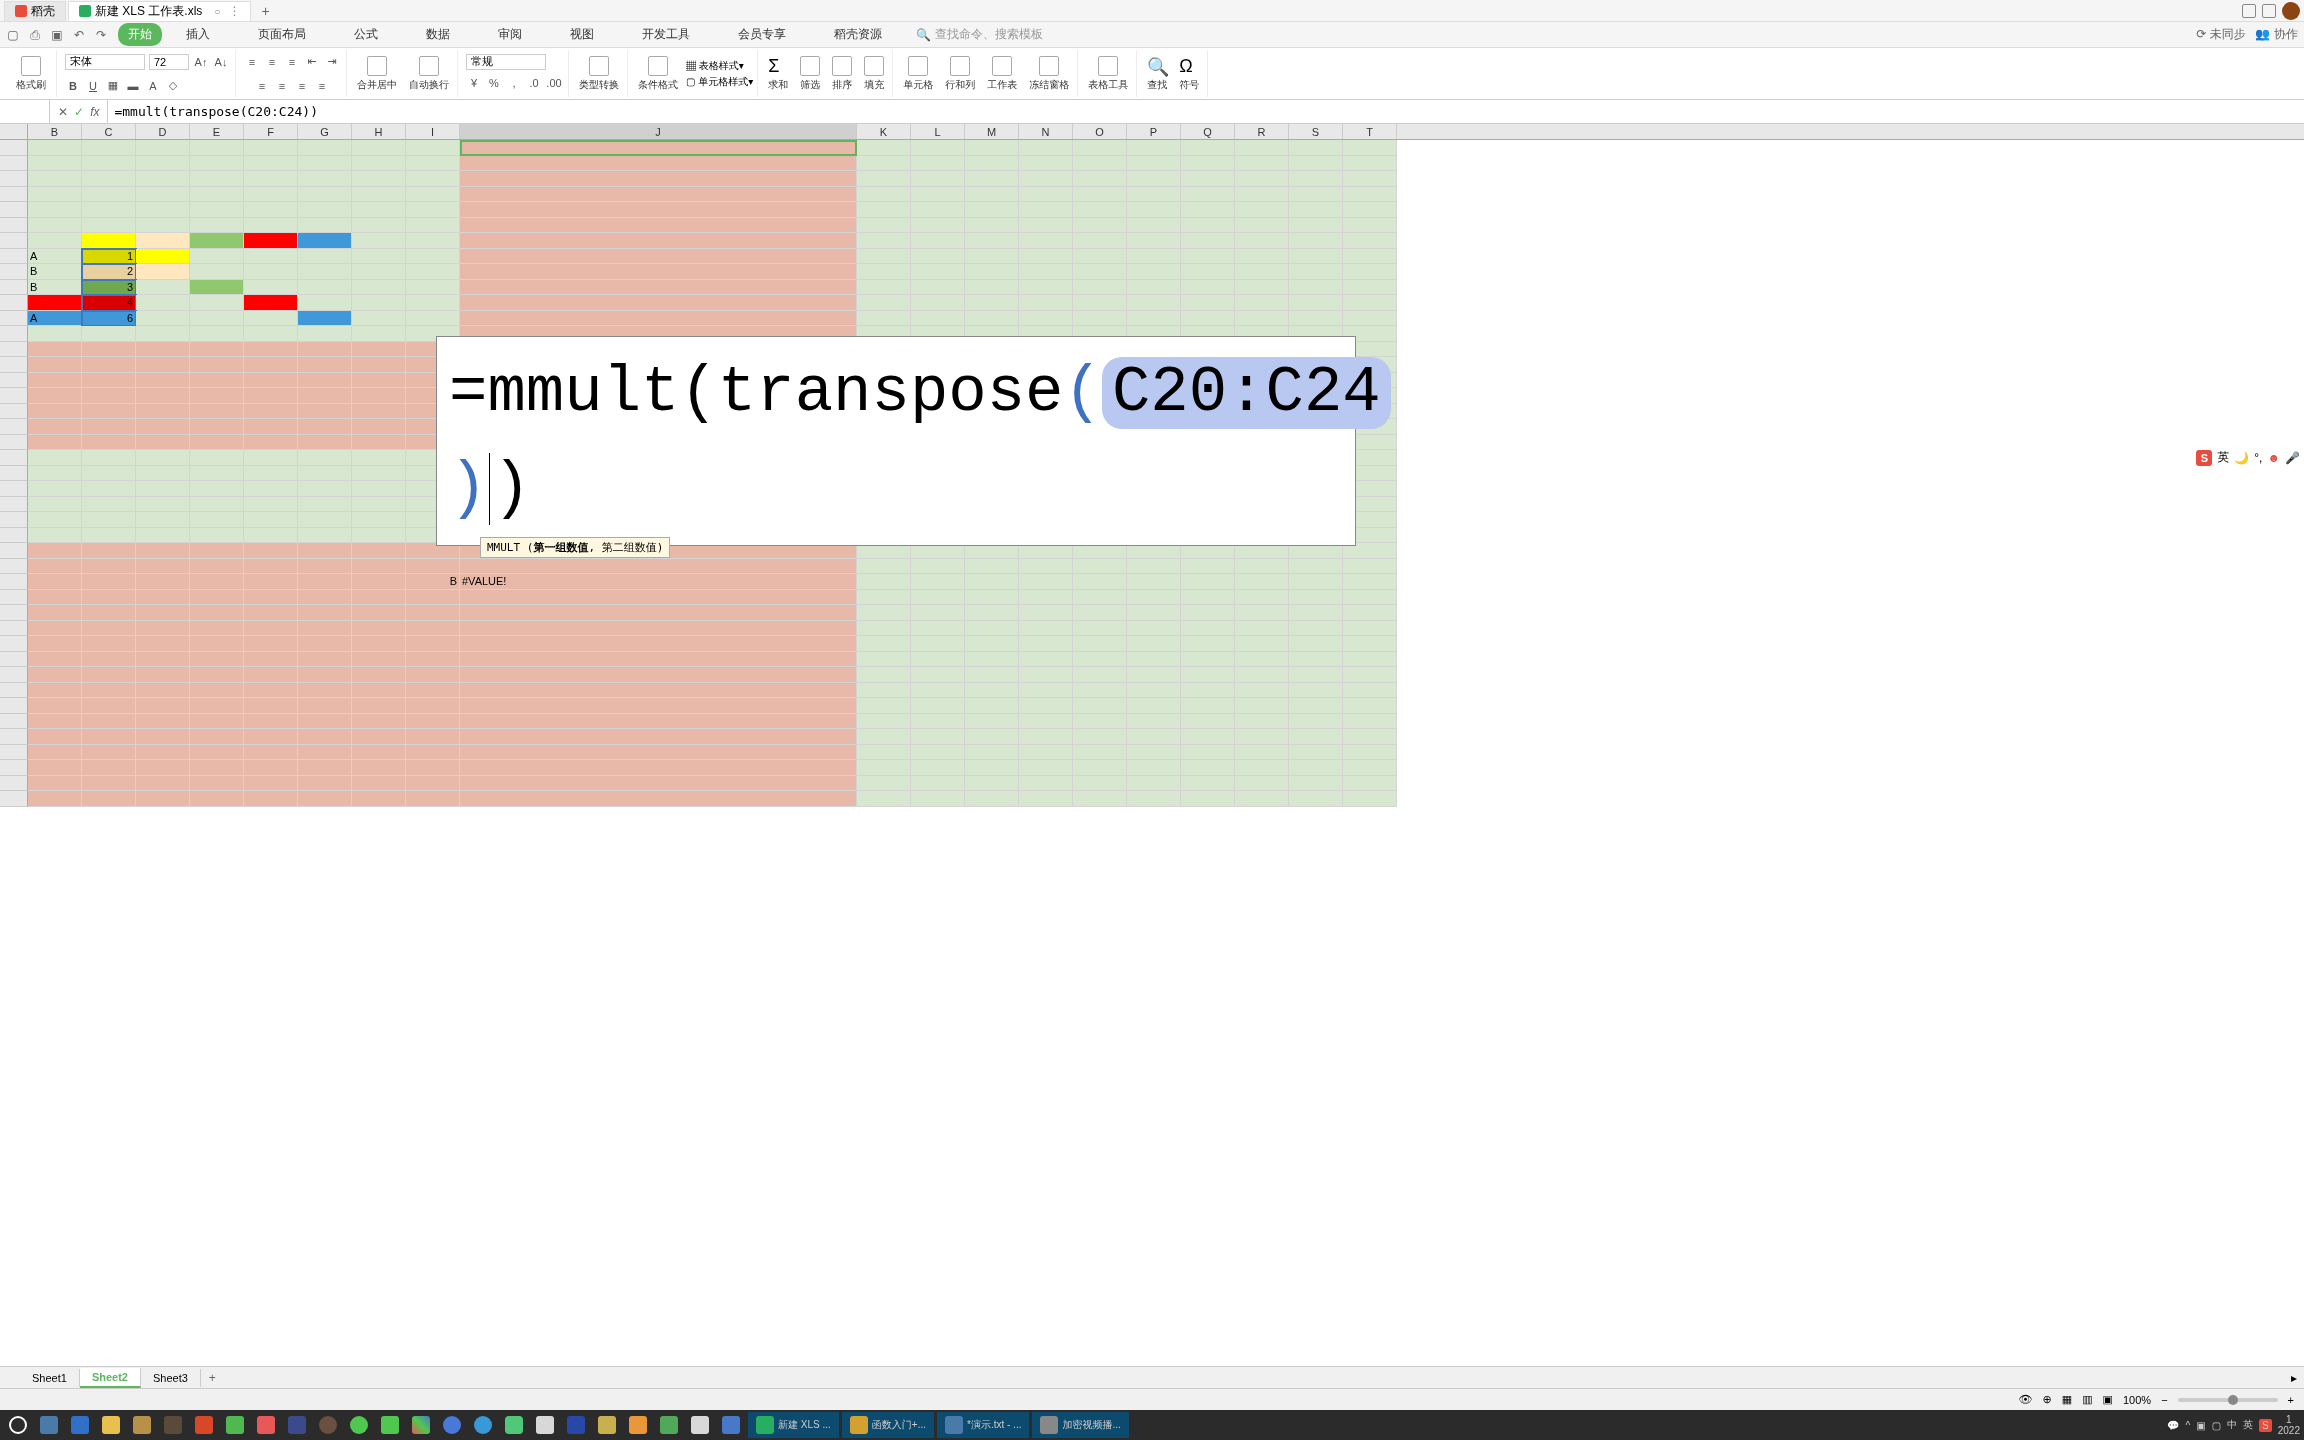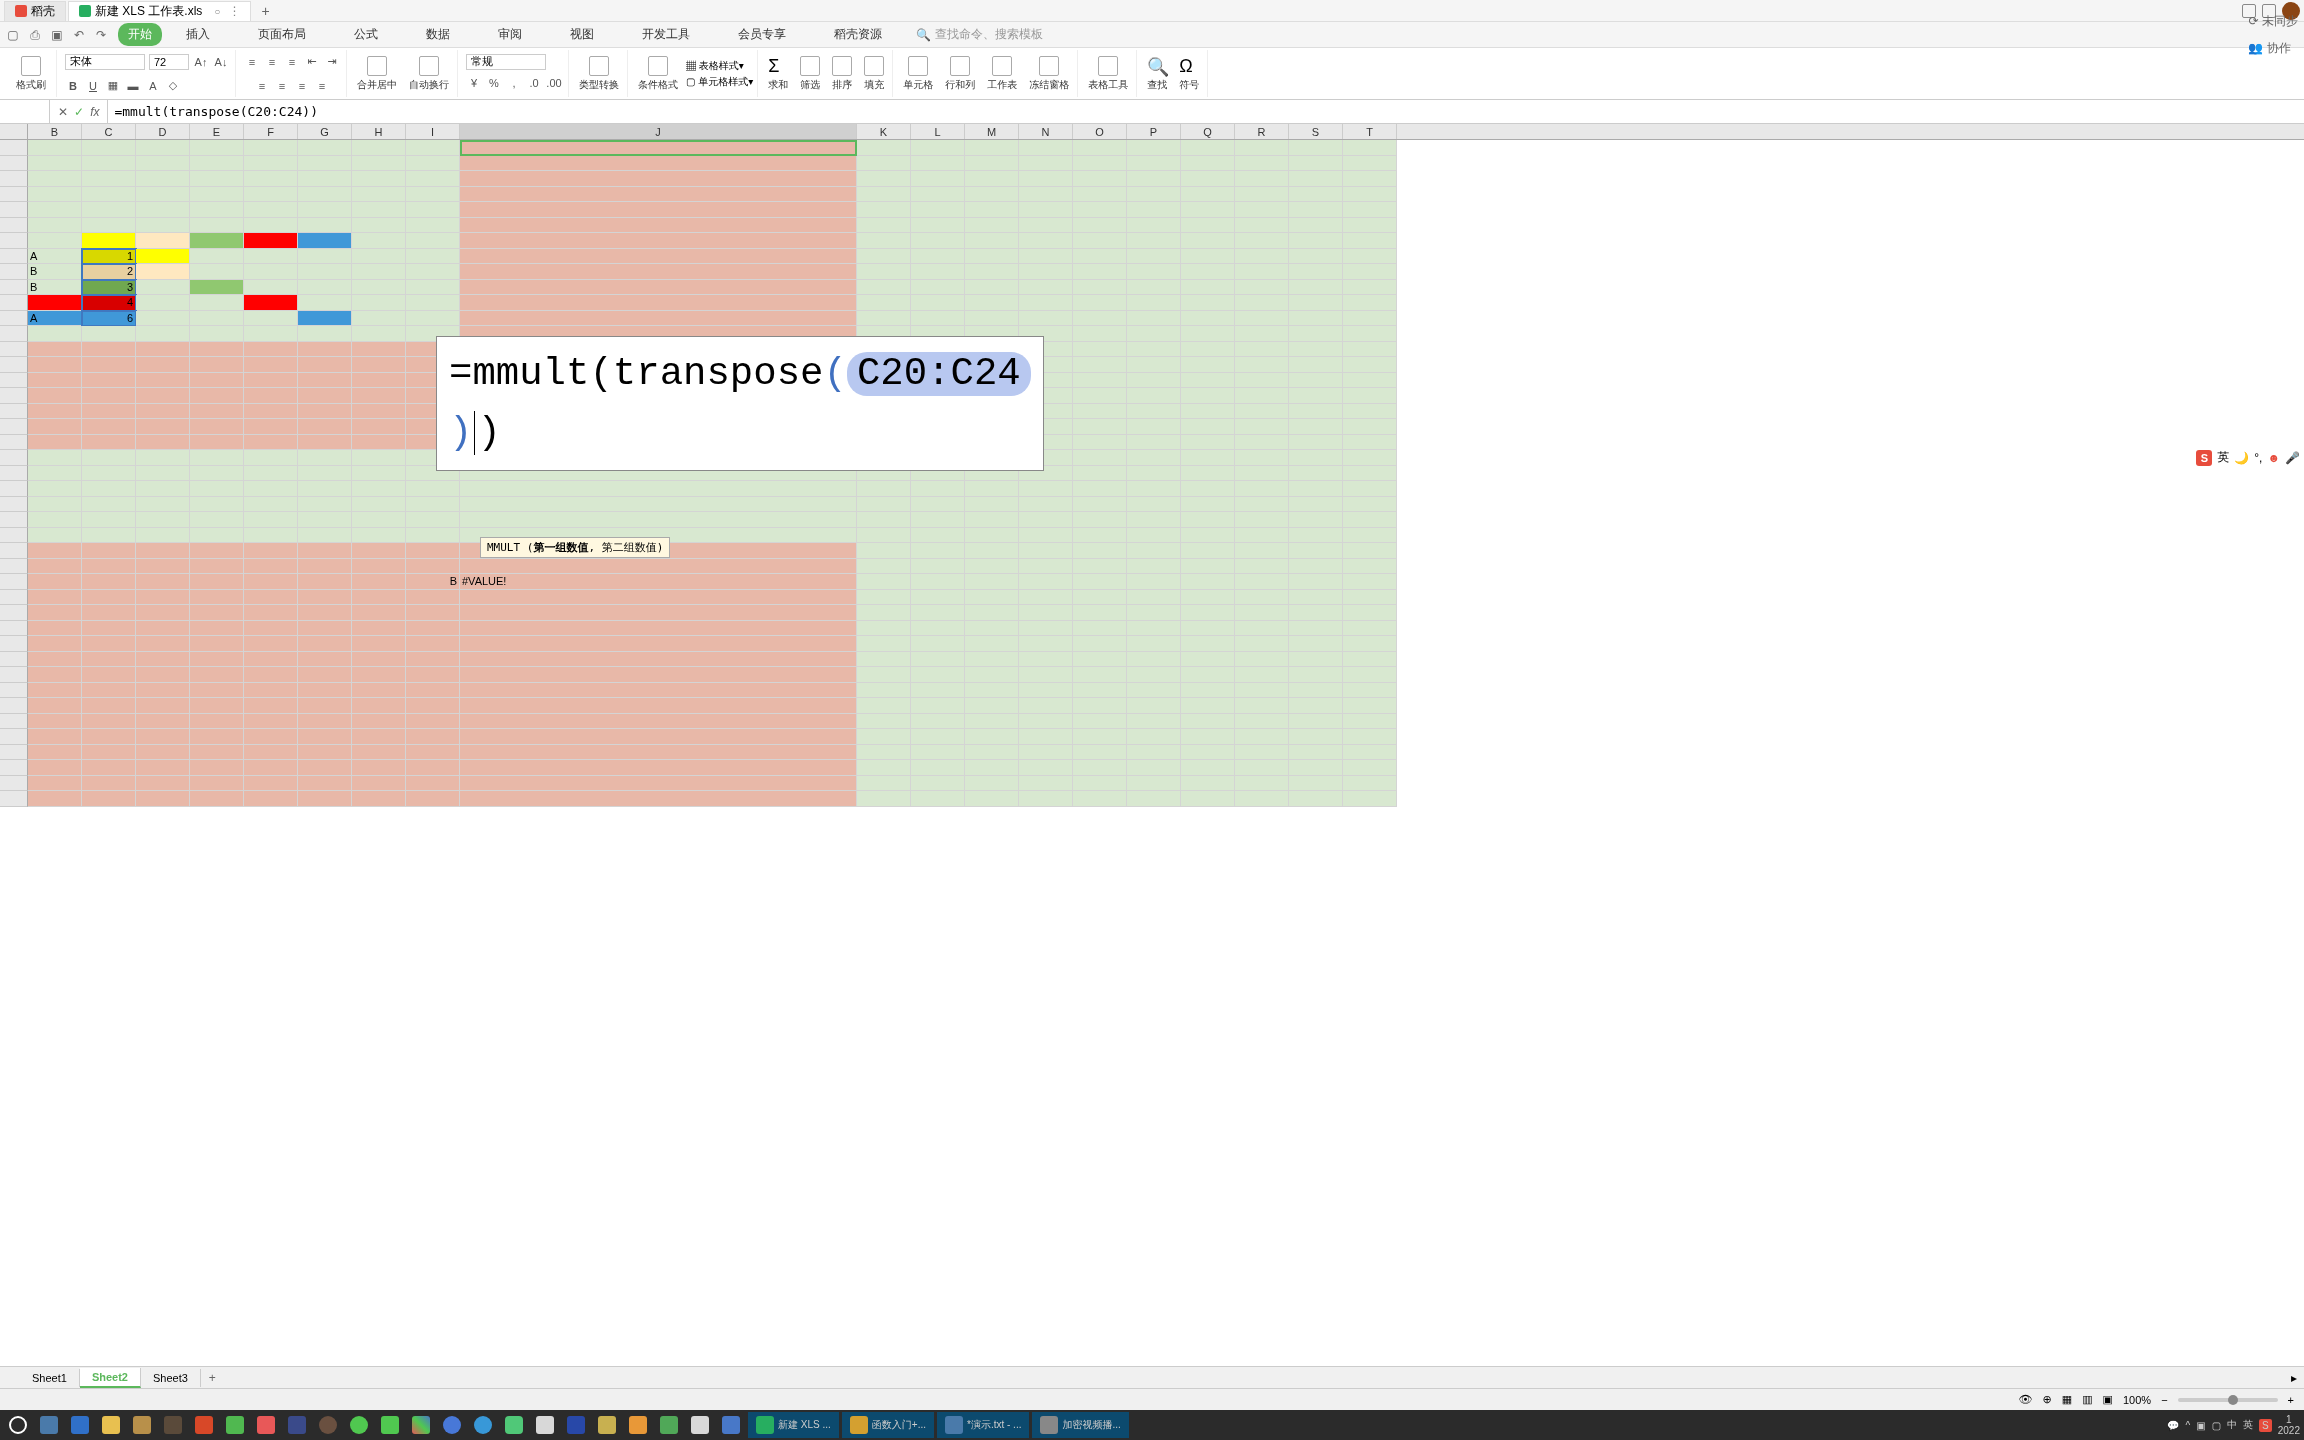--- a/index.html
+++ b/index.html
@@ -18,21 +18,21 @@
     .title-icon { width: 14px; height: 14px; border: 1px solid #888; border-radius: 2px; }
     .avatar { width: 18px; height: 18px; background: #8b4513; border-radius: 50%; }
     
     
     .ribbon-tabs { height: 26px; background: #f5f5f5; display: flex; align-items: center; padding: 0 6px; border-bottom: 1px solid #ddd; }
     .ribbon-left-icons { display: flex; gap: 8px; margin-right: 10px; }
     .ribbon-icon-sm { width: 14px; height: 14px; color: #666; display: flex; align-items: center; justify-content: center; }
     .ribbon-tab { padding: 4px 24px; cursor: pointer; color: #333; }
     .ribbon-tab.active { background: #5cb85c; color: #fff; border-radius: 10px; padding: 3px 10px; }
     .search-box { margin-left: 10px; display: flex; align-items: center; color: #999; gap: 4px; }
-    .ribbon-right { margin-left: auto; display: flex; gap: 10px; align-items: flex-start; color: #666; flex-direction: column; }
+    .ribbon-right { margin-left: auto; display: flex; gap: 10px; align-items: flex-end; color: #666; }
     
     
     .ribbon-toolbar { height: 52px; background: #fff; display: flex; align-items: center; padding: 2px 6px; border-bottom: 1px solid #ccc; gap: 2px; }
     .tool-group { display: flex; flex-direction: column; align-items: center; padding: 0 6px; border-right: 1px solid #eee; height: 100%; justify-content: center; }
     .tool-group-h { display: flex; flex-direction: row; align-items: center; padding: 0 4px; border-right: 1px solid #eee; height: 100%; gap: 4px; }
     .tool-btn-lg { display: flex; flex-direction: column; align-items: center; gap: 2px; padding: 2px 4px; cursor: pointer; }
     .tool-btn-lg .icon { width: 20px; height: 20px; border: 1px solid #aaa; border-radius: 2px; }
     .tool-btn-lg .label { font-size: 10px; color: #333; }
     .font-row { display: flex; align-items: center; gap: 4px; height: 22px; }
     .font-select { border: 1px solid #ccc; padding: 1px 4px; width: 80px; font-size: 11px; }
@@ -71,21 +71,21 @@
     .bg-yellow-dk { background: #d8d800; }
     .bg-cream-dk { background: #e8d0a0; }
     .bg-green-dk { background: #70a850; }
     .bg-red-dk { background: #d80000; }
     
     
     .sel-border { border: 2px solid #5cb85c !important; }
     .range-border { outline: 2px solid #4078c0; outline-offset: -1px; }
     
     
-    .formula-overlay { position: absolute; left: 436px; top: 212px; background: #fff; border: 1px solid #888; padding: 8px 12px; font-family: "Consolas", "Courier New", monospace; font-size: 39px; line-height: 1.5; z-index: 100; max-width: 920px; }
+    .formula-overlay { position: absolute; left: 436px; top: 212px; background: #fff; border: 1px solid #888; padding: 8px 12px; font-family: "Consolas", "Courier New", monospace; font-size: 64px; line-height: 1.5; z-index: 100; max-width: 920px; }
     .formula-overlay .eq { color: #000; }
     .formula-overlay .fn { color: #000; font-weight: normal; }
     .formula-overlay .paren1 { color: #000; }
     .formula-overlay .paren2 { color: #4070c0; }
     .formula-overlay .ref { background: #b8c8f0; border-radius: 20px; padding: 0 10px; }
     .formula-hint { position: absolute; left: 480px; top: 413px; background: #fff8e0; border: 1px solid #aaa; padding: 2px 6px; font-size: 11px; z-index: 101; font-family: "SimSun", monospace; }
     .formula-hint .bold { font-weight: bold; }
     
     
     .ime-bar { position: absolute; right: 0; top: 323px; display: flex; gap: 5px; align-items: center; background: #fff; padding: 2px 4px; z-index: 90; }

